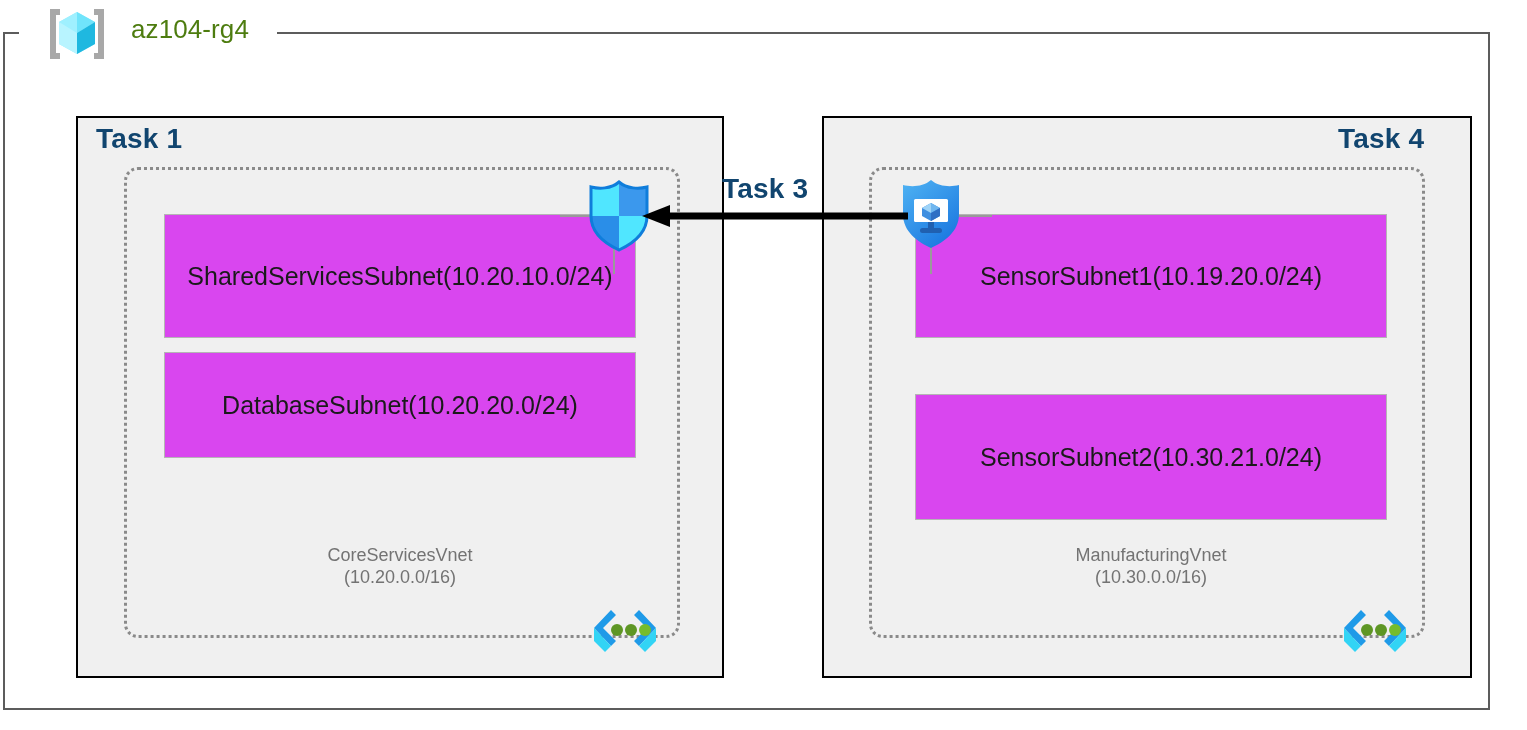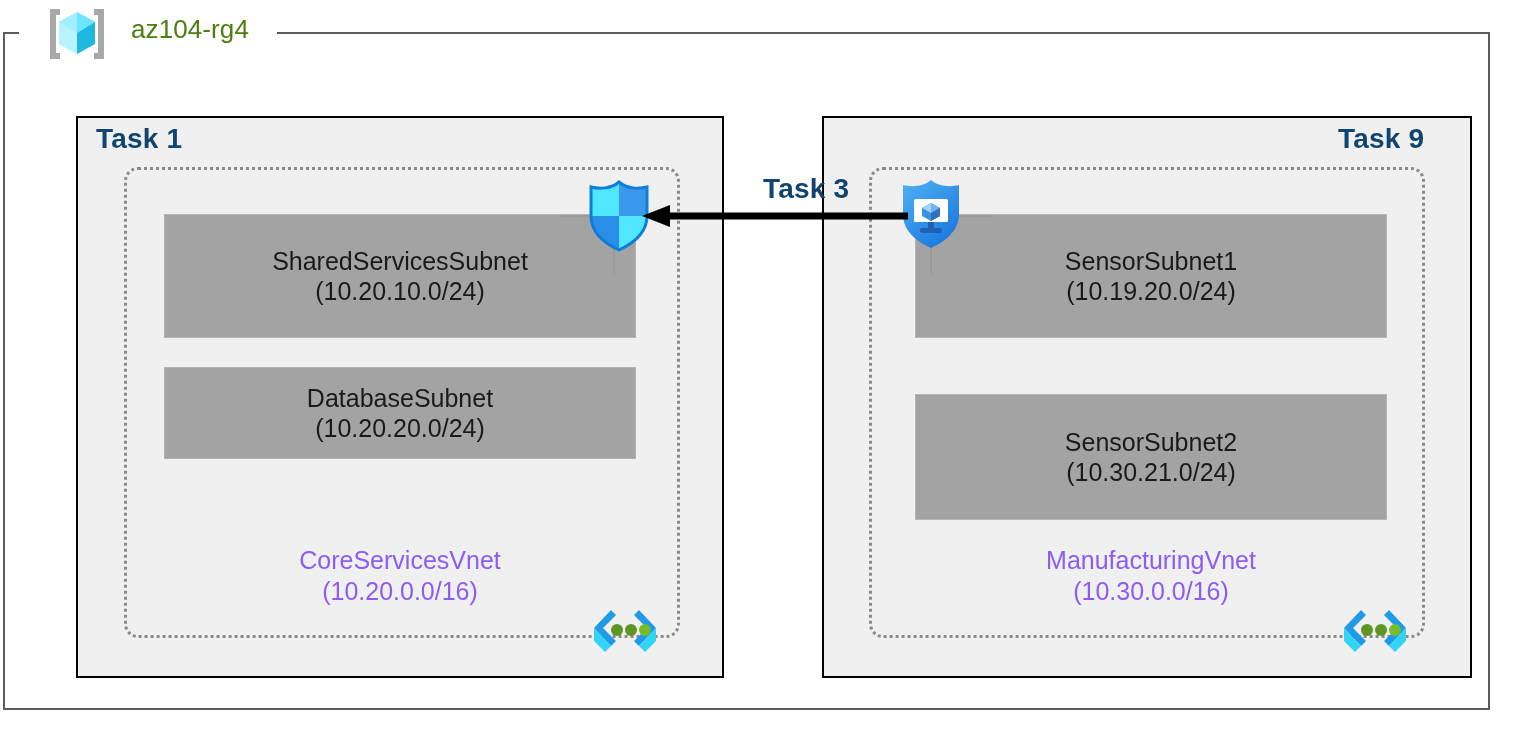--- a/index.html
+++ b/index.html
@@ -19,41 +19,41 @@
 
   
   .task-panel{position:absolute;background:#f0f0f0;border:2px solid #000000;box-sizing:border-box;}
   #task1-panel{left:76px;top:116px;width:648px;height:562px;}
   #task2-panel{left:822px;top:116px;width:650px;height:562px;}
 
   .task-label{position:absolute;font-size:28px;font-weight:bold;color:#11456f;
               white-space:nowrap;letter-spacing:.2px;}
   #task1-label{left:96px;top:123px;}
   #task2-label{left:1338px;top:123px;}
-  #task3-label{left:722px;top:173px;padding-left:41px;}
+  #task3-label{left:722px;top:173px;}
 
   
   .vnet-box{position:absolute;border:3px dotted #8a8a8a;border-radius:14px;box-sizing:border-box;
             background:transparent;}
   #vnet1-box{left:124px;top:167px;width:556px;height:471px;}
   #vnet2-box{left:869px;top:167px;width:556px;height:471px;}
 
   
-  .subnet-box{position:absolute;background:#a3a3a3;border:1px solid #b5b5b5;box-sizing:border-box;
-              display:flex;flex-direction:column;align-items:center;justify-content:center;}
+  .subnet-box{position:absolute;background:#d946ef;border:1px solid #b5b5b5;box-sizing:border-box;
+              display:flex;align-items:center;justify-content:center;}
   #subnet-shared{left:164px;top:214px;width:472px;height:124px;}
-  #subnet-database{left:164px;top:367px;width:472px;height:92px;}
+  #subnet-database{left:164px;top:352px;width:472px;height:106px;}
   #subnet-sensor1{left:915px;top:214px;width:472px;height:124px;}
   #subnet-sensor2{left:915px;top:367px;width:472px;height:126px;margin-top:27px;}
 
   .subnet-name{font-size:25px;color:#1a1a1a;line-height:1.2;white-space:nowrap;}
   .subnet-cidr{font-size:25px;color:#1a1a1a;line-height:1.2;white-space:nowrap;}
 
   
-  .vnet-caption{position:absolute;text-align:center;font-size:25px;color:#8b5cf6;
+  .vnet-caption{position:absolute;text-align:center;font-size:18px;color:#737373;
                 line-height:1.22;white-space:nowrap;}
   #vnet1-caption{left:164px;top:545px;width:472px;}
   #vnet2-caption{left:915px;top:545px;width:472px;}
 
   
   .vnet-icon{position:absolute;width:66px;height:48px;}
   #vnet1-icon{left:592px;top:606px;}
   #vnet2-icon{left:1342px;top:606px;}
 
   
@@ -119,21 +119,21 @@
       <path d="M19 40 L13 46 L2 35 L2 22 Z" fill="#32d4f5"></path>
       <path d="M47 4 L42 9 L55 22 L42 35 L47 40 L64 22 Z" fill="#1f9ae8"></path>
       <path d="M47 40 L53 46 L64 35 L64 22 Z" fill="#32d4f5"></path>
       <circle cx="25" cy="24" r="6" fill="#5e9624"></circle>
       <circle cx="39" cy="24" r="6" fill="#5e9624"></circle>
       <circle cx="53" cy="24" r="6" fill="#76bc2d"></circle>
     </svg>
   </div>
 
   <div class="task-panel" id="task2-panel"></div>
-  <div class="task-label" id="task2-label">Task 9</div>
+  <div class="task-label" id="task2-label">Task 4</div>
 
   <div class="vnet-box" id="vnet2-box"></div>
 
   <div class="subnet-box" id="subnet-sensor1">
     <div class="subnet-name">SensorSubnet1</div>
     <div class="subnet-cidr">(10.19.20.0/24)</div>
   </div>
 
   <div class="subnet-box" id="subnet-sensor2">
     <div class="subnet-name">SensorSubnet2</div>

